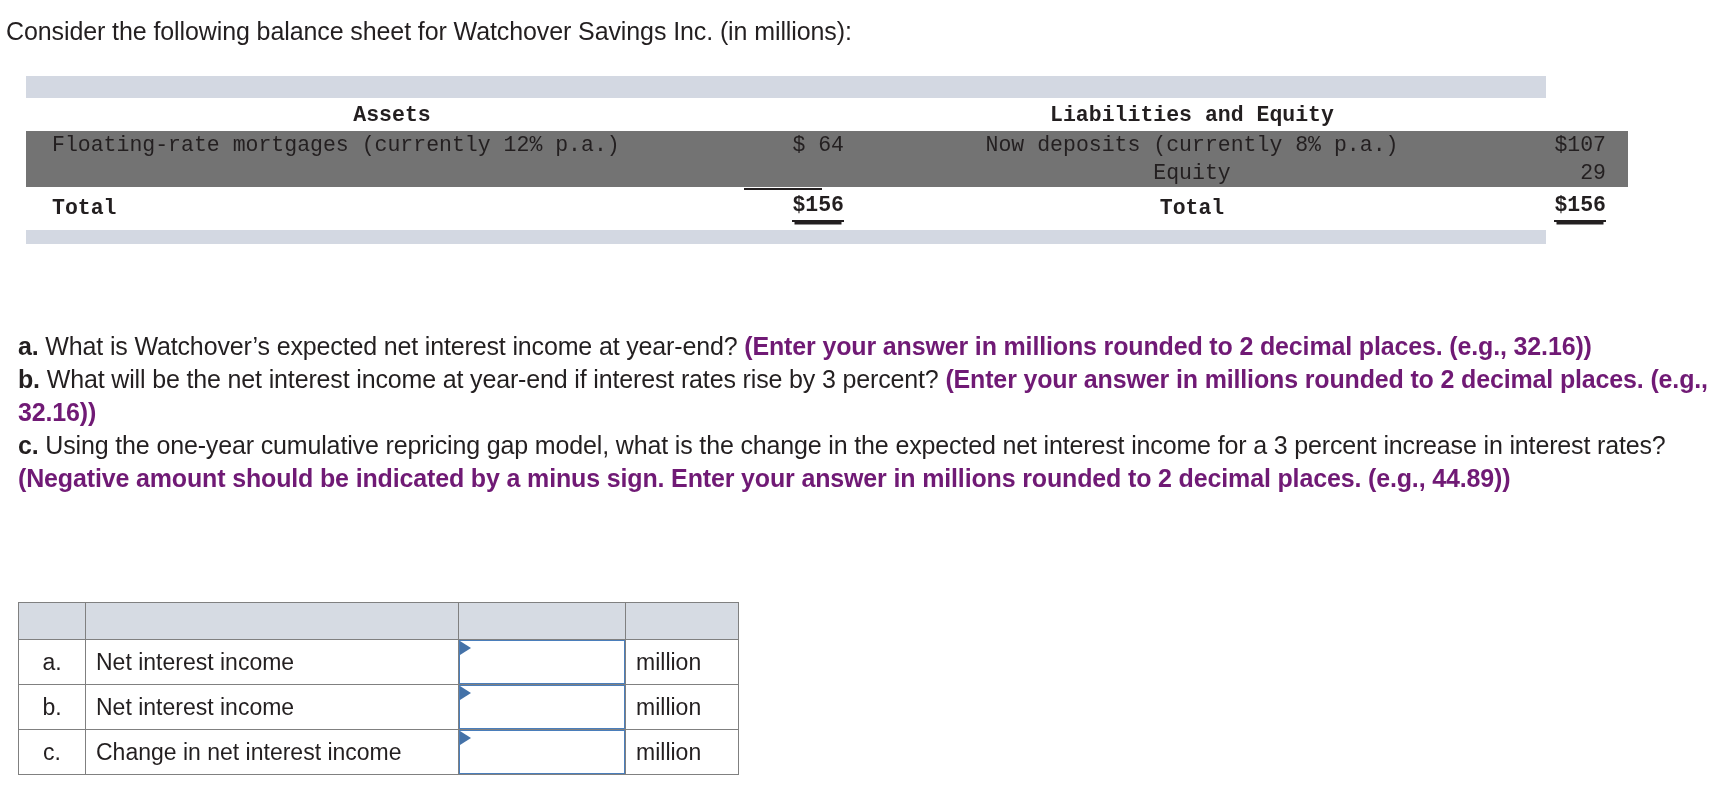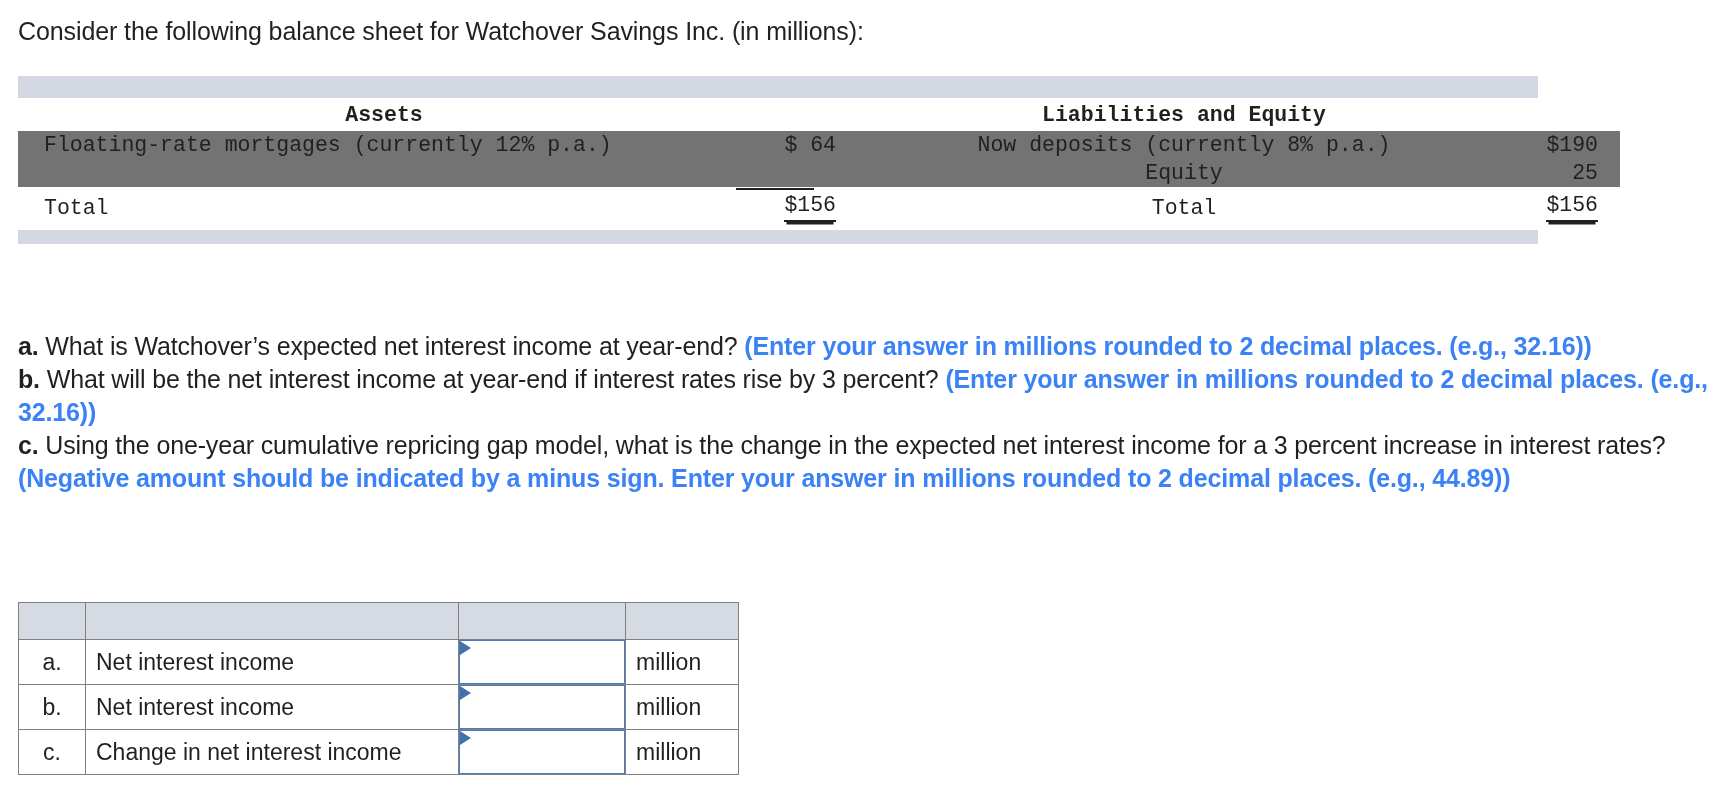--- a/index.html
+++ b/index.html
@@ -19,33 +19,33 @@
     position: relative;
     width: 1724px;
     height: 790px;
     padding: 0;
     box-sizing: border-box;
   }
 
   
   .intro {
     position: absolute;
-    left: 18px;
+    left: 6px;
     top: 14px;
     font-size: 25px;
     line-height: 34px;
     letter-spacing: -0.1px;
     color: #231f20;
     white-space: nowrap;
   }
 
   
   .bs-wrap {
     position: absolute;
-    left: 18px;
+    left: 26px;
     top: 76px;
     width: 1520px;
   }
   .bs-band {
     height: 22px;
     background: #d3d8e2;
     width: 1520px;
   }
   .bs-band.bottom { height: 14px; }
 
@@ -92,36 +92,36 @@
     height: 0;
     position: relative;
     top: 3px;
   }
   .dbl {
     display: inline-block;
     border-bottom: 2.5px solid #231f20;
     box-shadow: 0 5px 0 -2.5px #231f20;
     padding-bottom: 1px;
   }
-  .total-row td { padding-top: 4px !important; padding-bottom: 8px !important; }
+  .total-row td { padding-top: 4px !important; padding-bottom: 8px !important; font-weight: bold; }
 
   
   .questions {
     position: absolute;
     left: 18px;
     top: 330px;
     width: 1700px;
     font-size: 25px;
     line-height: 33px;
     letter-spacing: -0.15px;
     color: #231f20;
   }
   .q { margin: 0 0 0 0; }
   .q .lbl { font-weight: bold; }
-  .hint { color: #3b82f6; font-weight: bold; }
+  .hint { color: #701a75; font-weight: bold; }
 
   
   .ans-wrap {
     position: absolute;
     left: 18px;
     top: 602px;
   }
   table.ans {
     border-collapse: collapse;
     table-layout: fixed;
@@ -185,32 +185,32 @@
         <td class="col-gap hdr-cell"></td>
         <td class="col-l-label hdr-cell">Liabilities and Equity</td>
         <td class="col-l-val hdr-cell"></td>
       </tr>
 
       <tr class="shade">
         <td class="col-a-label">Floating-rate mortgages (currently 12% p.a.)</td>
         <td class="col-a-val">$ 64</td>
         <td class="col-gap"></td>
         <td class="col-l-label">Now deposits (currently 8% p.a.)</td>
-        <td class="col-l-val">$190</td>
+        <td class="col-l-val">$107</td>
       </tr>
 
 
       <tr class="shade rule-row">
         <td class="col-a-label"></td>
         <td class="col-a-val ruled">
               <span class="rule"></span>
             </td>
         <td class="col-gap"></td>
         <td class="col-l-label">Equity</td>
-        <td class="col-l-val">25</td>
+        <td class="col-l-val">29</td>
       </tr>
 
       <tr class="plain total-row">
         <td class="col-a-label">Total</td>
         <td class="col-a-val"><span class="dbl">$156</span></td>
         <td class="col-gap"></td>
         <td class="col-l-label">Total</td>
         <td class="col-l-val"><span class="dbl">$156</span></td>
       </tr>
     </tbody>

